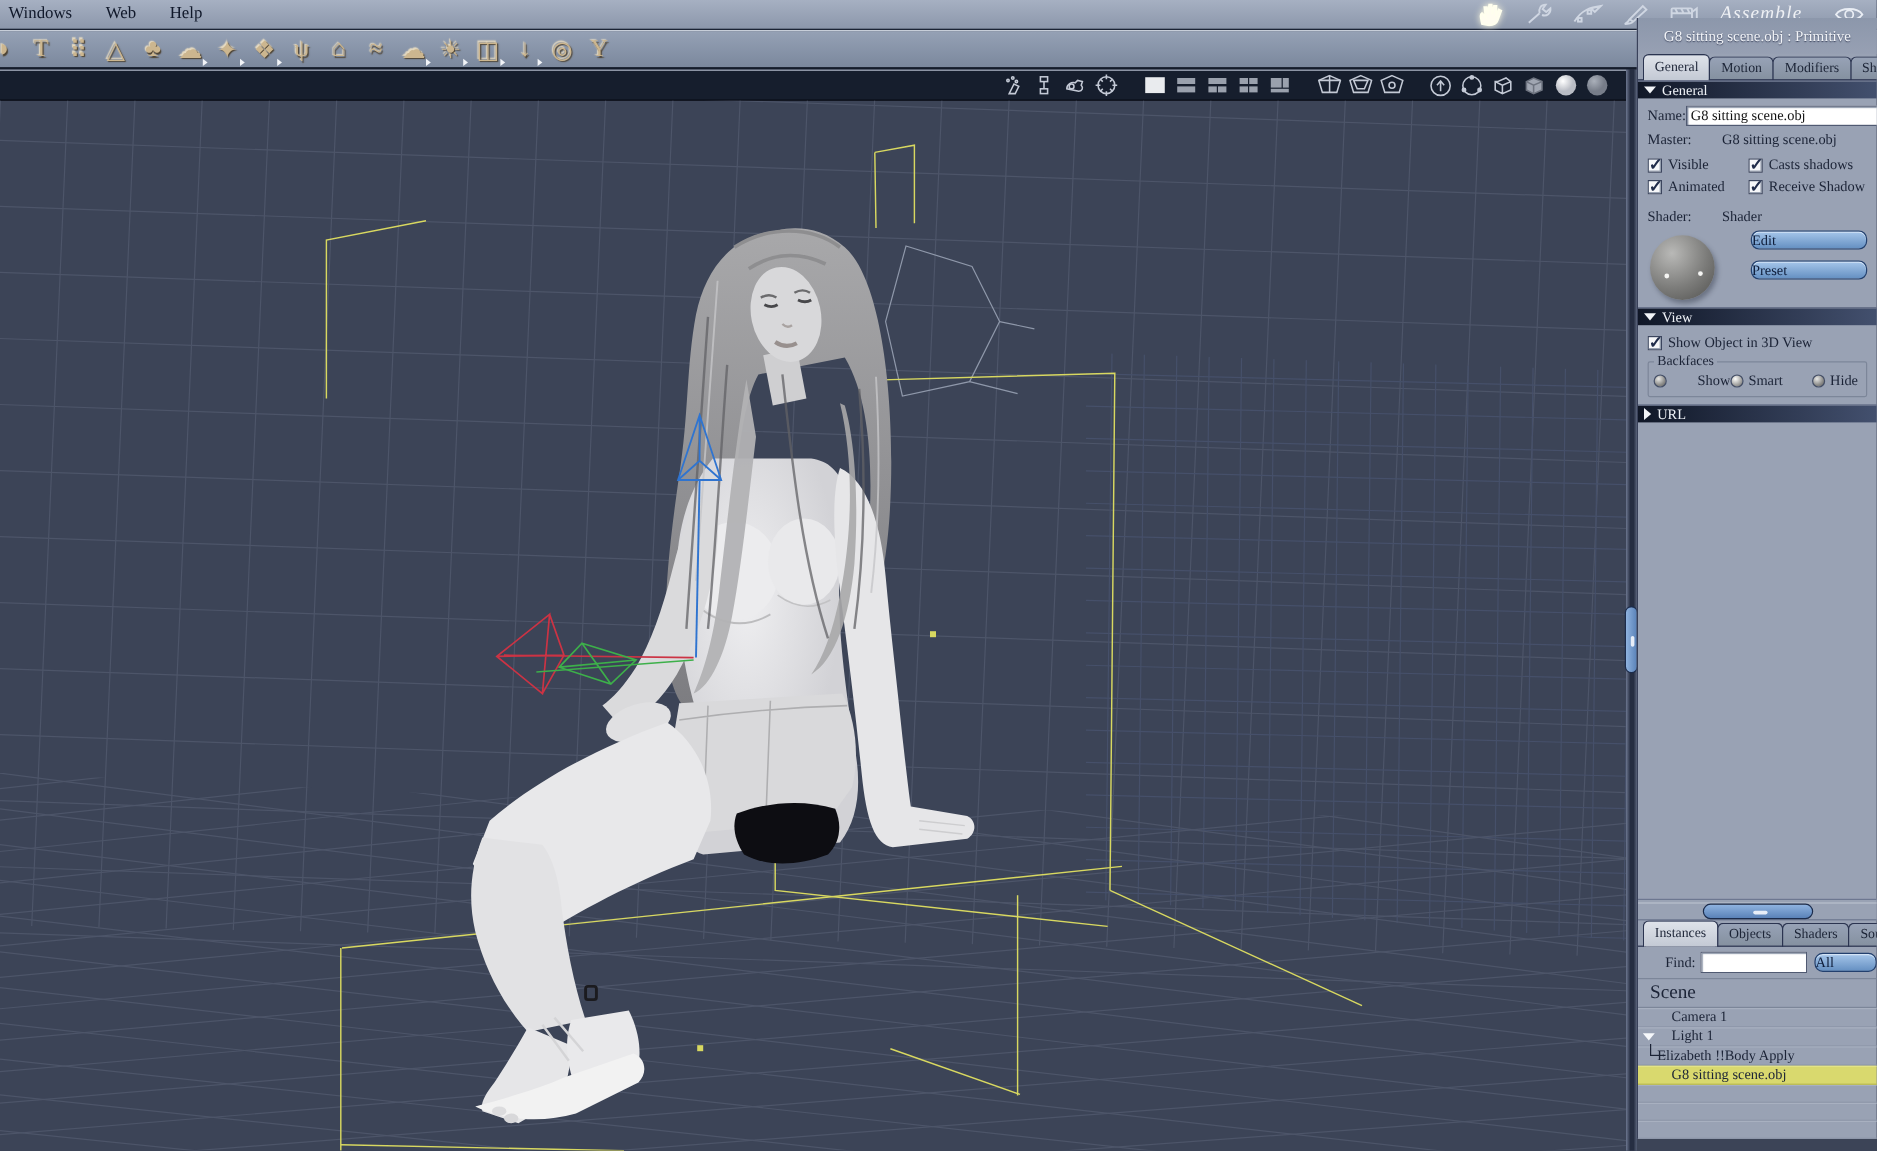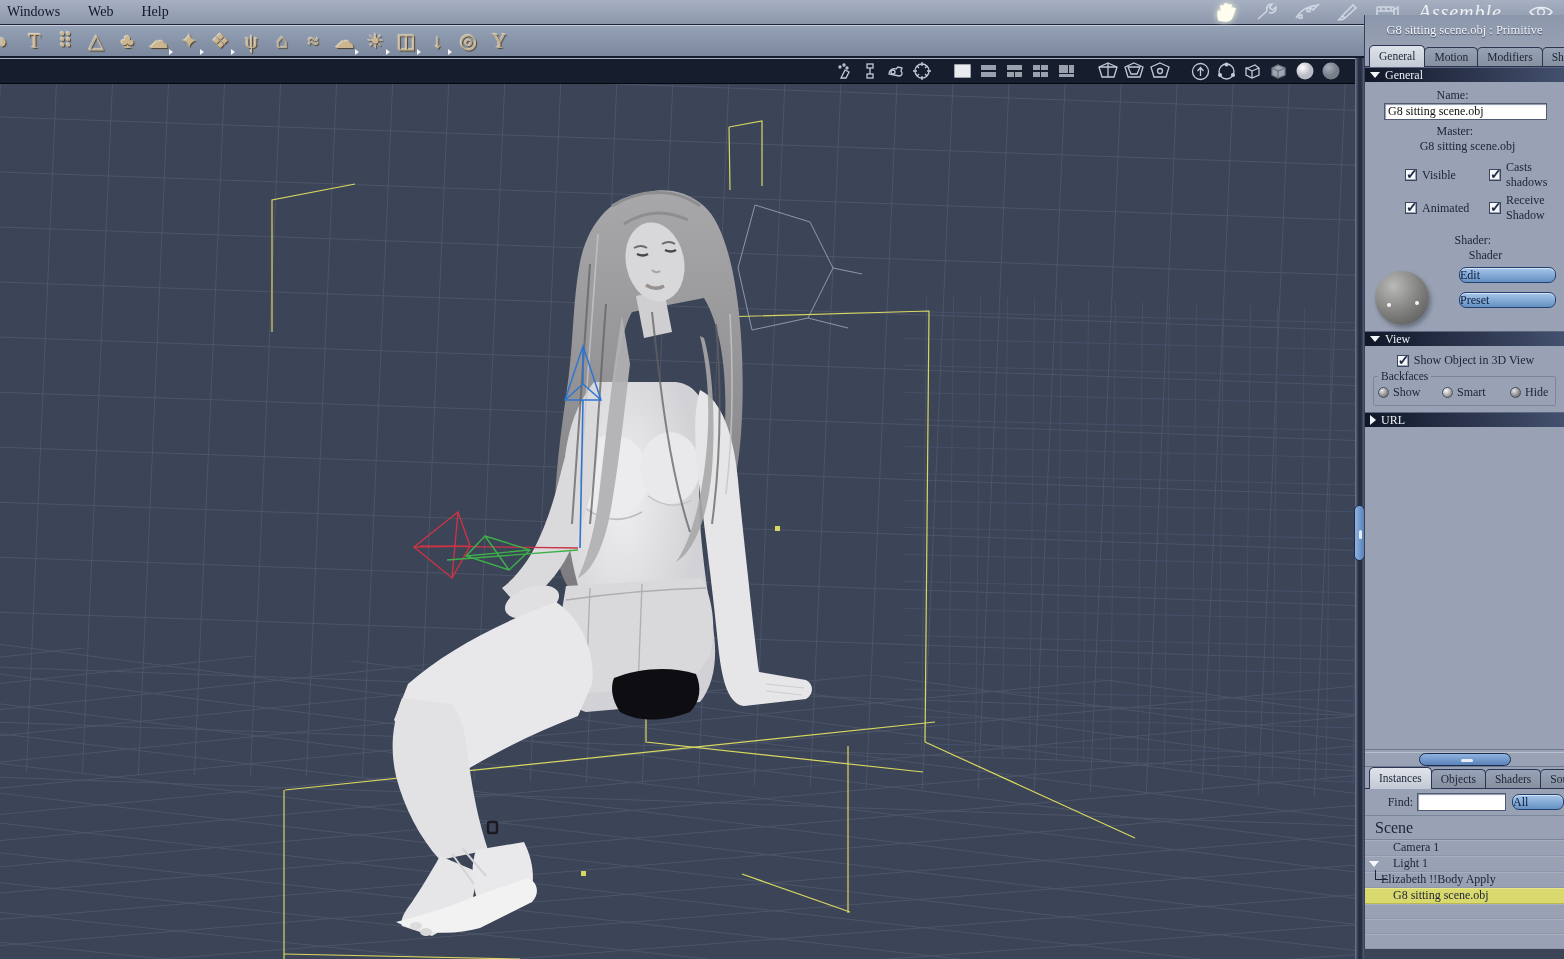--- a/index.html
+++ b/index.html
@@ -12,21 +12,21 @@
     background:linear-gradient(#a6b0c2,#8c97ab);
     border-bottom:1px solid #1b2334; display:flex; align-items:center; }
   .menu-item { font-size:14px; color:#10182a; padding:0 14px; height:25px;
     line-height:24px; cursor:default; }
   .menu-item:first-child { margin-left:-7px; }
   #room-strip { margin-left:auto; display:flex; align-items:center; gap:10px; padding-right:8px; }
   .room-btn { width:30px; height:22px; display:flex; align-items:center; justify-content:center; }
   .room-btn svg { stroke:#cfd6e2; fill:none; stroke-width:1.6; }
   .room-btn.active svg { stroke:#ffffee; fill:#fffdf0;
     filter:drop-shadow(0 0 3px #fffce0); }
-  #room-label { font-style:italic; font-size:20px; color:#eef0f4; letter-spacing:1px;
+  #room-label { font-style:italic; font-size:16px; color:#eef0f4; letter-spacing:1px;
     padding:0 14px 0 6px; }
   .eye-btn svg { stroke:#e9edf4; fill:none; stroke-width:1.5; }
 
   
   #toolbar { position:absolute; left:0; top:25px; width:1564px; height:33px;
     background:linear-gradient(#95a1b5,#7b889d);
     border-top:1px solid #c7ced9; border-bottom:2px solid #141c2b;
     display:flex; align-items:center; }
   .tool { position:relative; width:31px; height:30px; display:flex; align-items:center;
     justify-content:center; font-size:20px; color:#cbb globe; color:#ccb68f;
@@ -68,27 +68,27 @@
   .tab { height:20px; line-height:19px; padding:0 9px; font-size:11.5px; color:#1c2436;
     background:linear-gradient(#97a2b6,#84909f); border:1px solid #2b3450; border-bottom:none;
     border-radius:5px 5px 0 0; margin-right:-1px; cursor:pointer; white-space:nowrap; }
   .tab.active { background:linear-gradient(#dfe3ea,#c3c9d4); height:22px; line-height:21px; z-index:2; }
   .sect { height:15px; background:linear-gradient(90deg,#101727,#43506e);
     color:#eef1f6; display:flex; align-items:center; padding-left:5px; gap:5px;
     font-size:12px; border-top:1px solid #5c6680; }
   .sect .tri { width:0; height:0; }
   .tri.down { border-top:6px solid #f2f4f8; border-left:5px solid transparent; border-right:5px solid transparent; }
   .tri.right { border-left:6px solid #f2f4f8; border-top:5px solid transparent; border-bottom:5px solid transparent; }
-  .row { display:flex; align-items:center; padding:2px 6px 0 8px;flex-direction:column; }
+  .row { display:flex; align-items:center; padding:2px 6px 0 8px; }
   .row .lbl { width:58px; }
   .txt-input { flex:1; height:17px; background:#fff; border:1px solid #505a72;
     box-shadow:inset 1px 1px 1px #8d97a9; font-family:"Liberation Serif",serif;
     font-size:12px; color:#111; padding:0 3px; }
   .static-val { flex:1; padding-left:4px; }
-  .checks { display:grid; grid-template-columns:84px 1fr; padding:6px 0 4px 8px; row-gap:3px;margin-left:32px; }
+  .checks { display:grid; grid-template-columns:84px 1fr; padding:6px 0 4px 8px; row-gap:3px; }
   .chk { display:flex; align-items:center; gap:5px; cursor:pointer; }
   .box { width:12px; height:12px; background:#f6f7f9; border:1px solid #3b455e;
     box-shadow:inset -1px -1px 0 #9aa3b3; position:relative; flex:none; }
   .box.on::after { content:"✓"; position:absolute; left:0px; top:-4px; font-size:14px;
     font-weight:bold; color:#202c4a; }
   #shader-block { display:flex; padding:2px 8px 6px 8px; }
   #shader-left { width:86px; }
   #sphere-preview { width:54px; height:54px; border-radius:50%; margin:6px 0 0 2px;
     background:radial-gradient(circle at 34% 28%, #b9b9b7, #7c7c7a 55%, #555553 95%);
     box-shadow:2px 3px 4px rgba(20,25,40,.35); position:relative; }
@@ -700,21 +700,21 @@
       <div class="chk">
         <span class="box on"></span>
         <span>Animated</span>
       </div>
       <div class="chk">
         <span class="box on"></span>
         <span>Receive Shadow</span>
       </div>
     </div>
 
-    <div class="row" style="padding-top:6px;margin-left:36px;">
+    <div class="row" style="padding-top:6px;">
       <span class="lbl">Shader:</span>
       <span class="static-val">Shader</span>
     </div>
     <div id="shader-block">
       <div id="shader-left">
         <div id="sphere-preview">
           <i style="left:12px;top:32px;"></i>
             <i style="left:40px;top:30px;"></i>
         </div>
       </div>
@@ -730,21 +730,21 @@
     </div>
     <div class="row" style="padding-top:7px;">
       <div class="chk">
         <span class="box on"></span>
         <span>Show Object in 3D View</span>
       </div>
     </div>
     <fieldset>
       <legend>Backfaces</legend>
       <div class="radios">
-        <div class="radio" style="width:64px;">
+        <div class="radio" style="width:64px;justify-content:space-between;">
           <span class="ball"></span>
           <span>Show</span>
         </div>
         <div class="radio sel" style="width:68px;">
           <span class="ball"></span>
           <span>Smart</span>
         </div>
         <div class="radio">
           <span class="ball"></span>
           <span>Hide</span>

